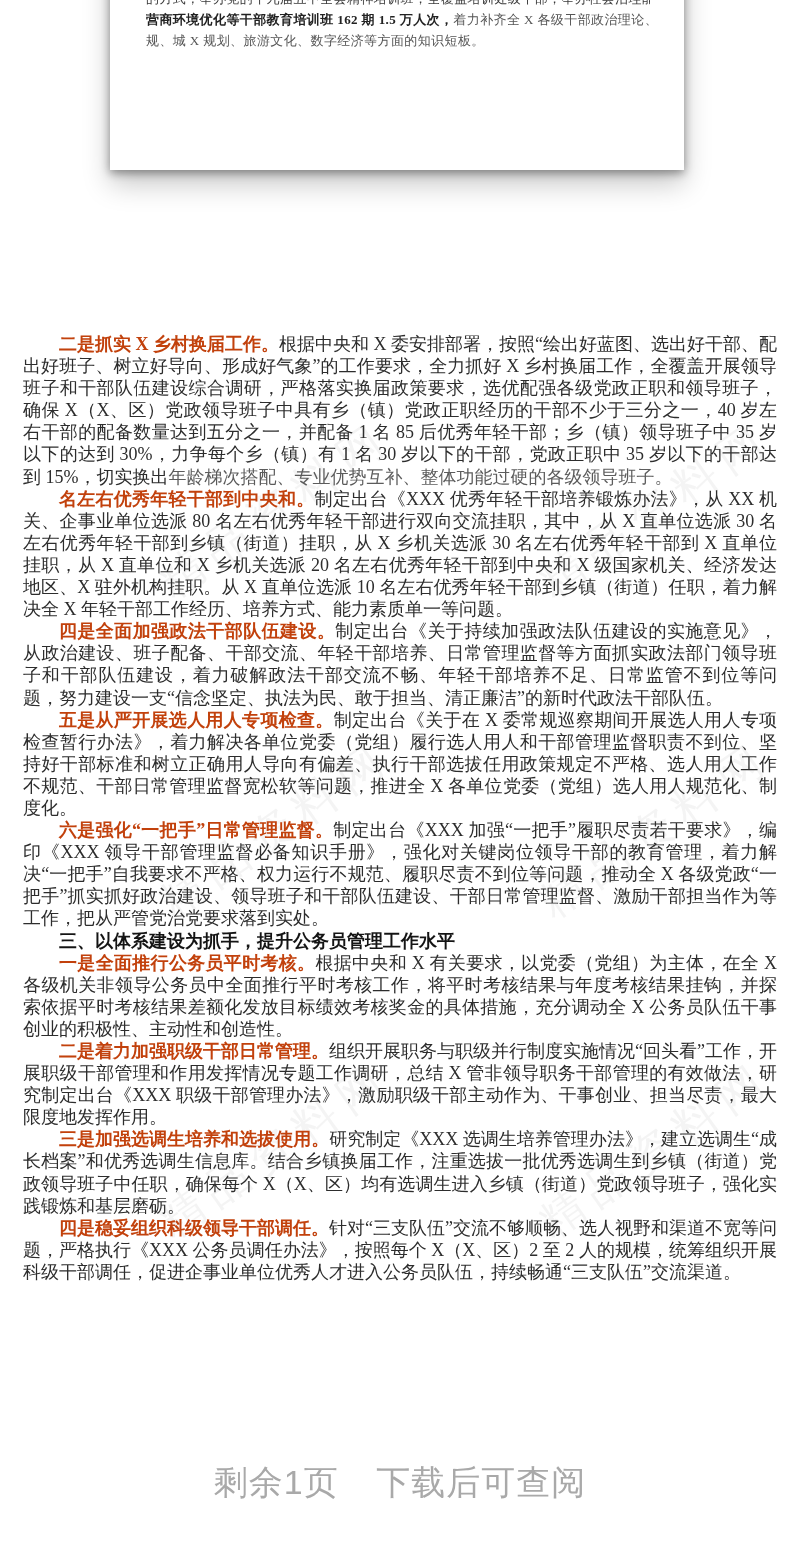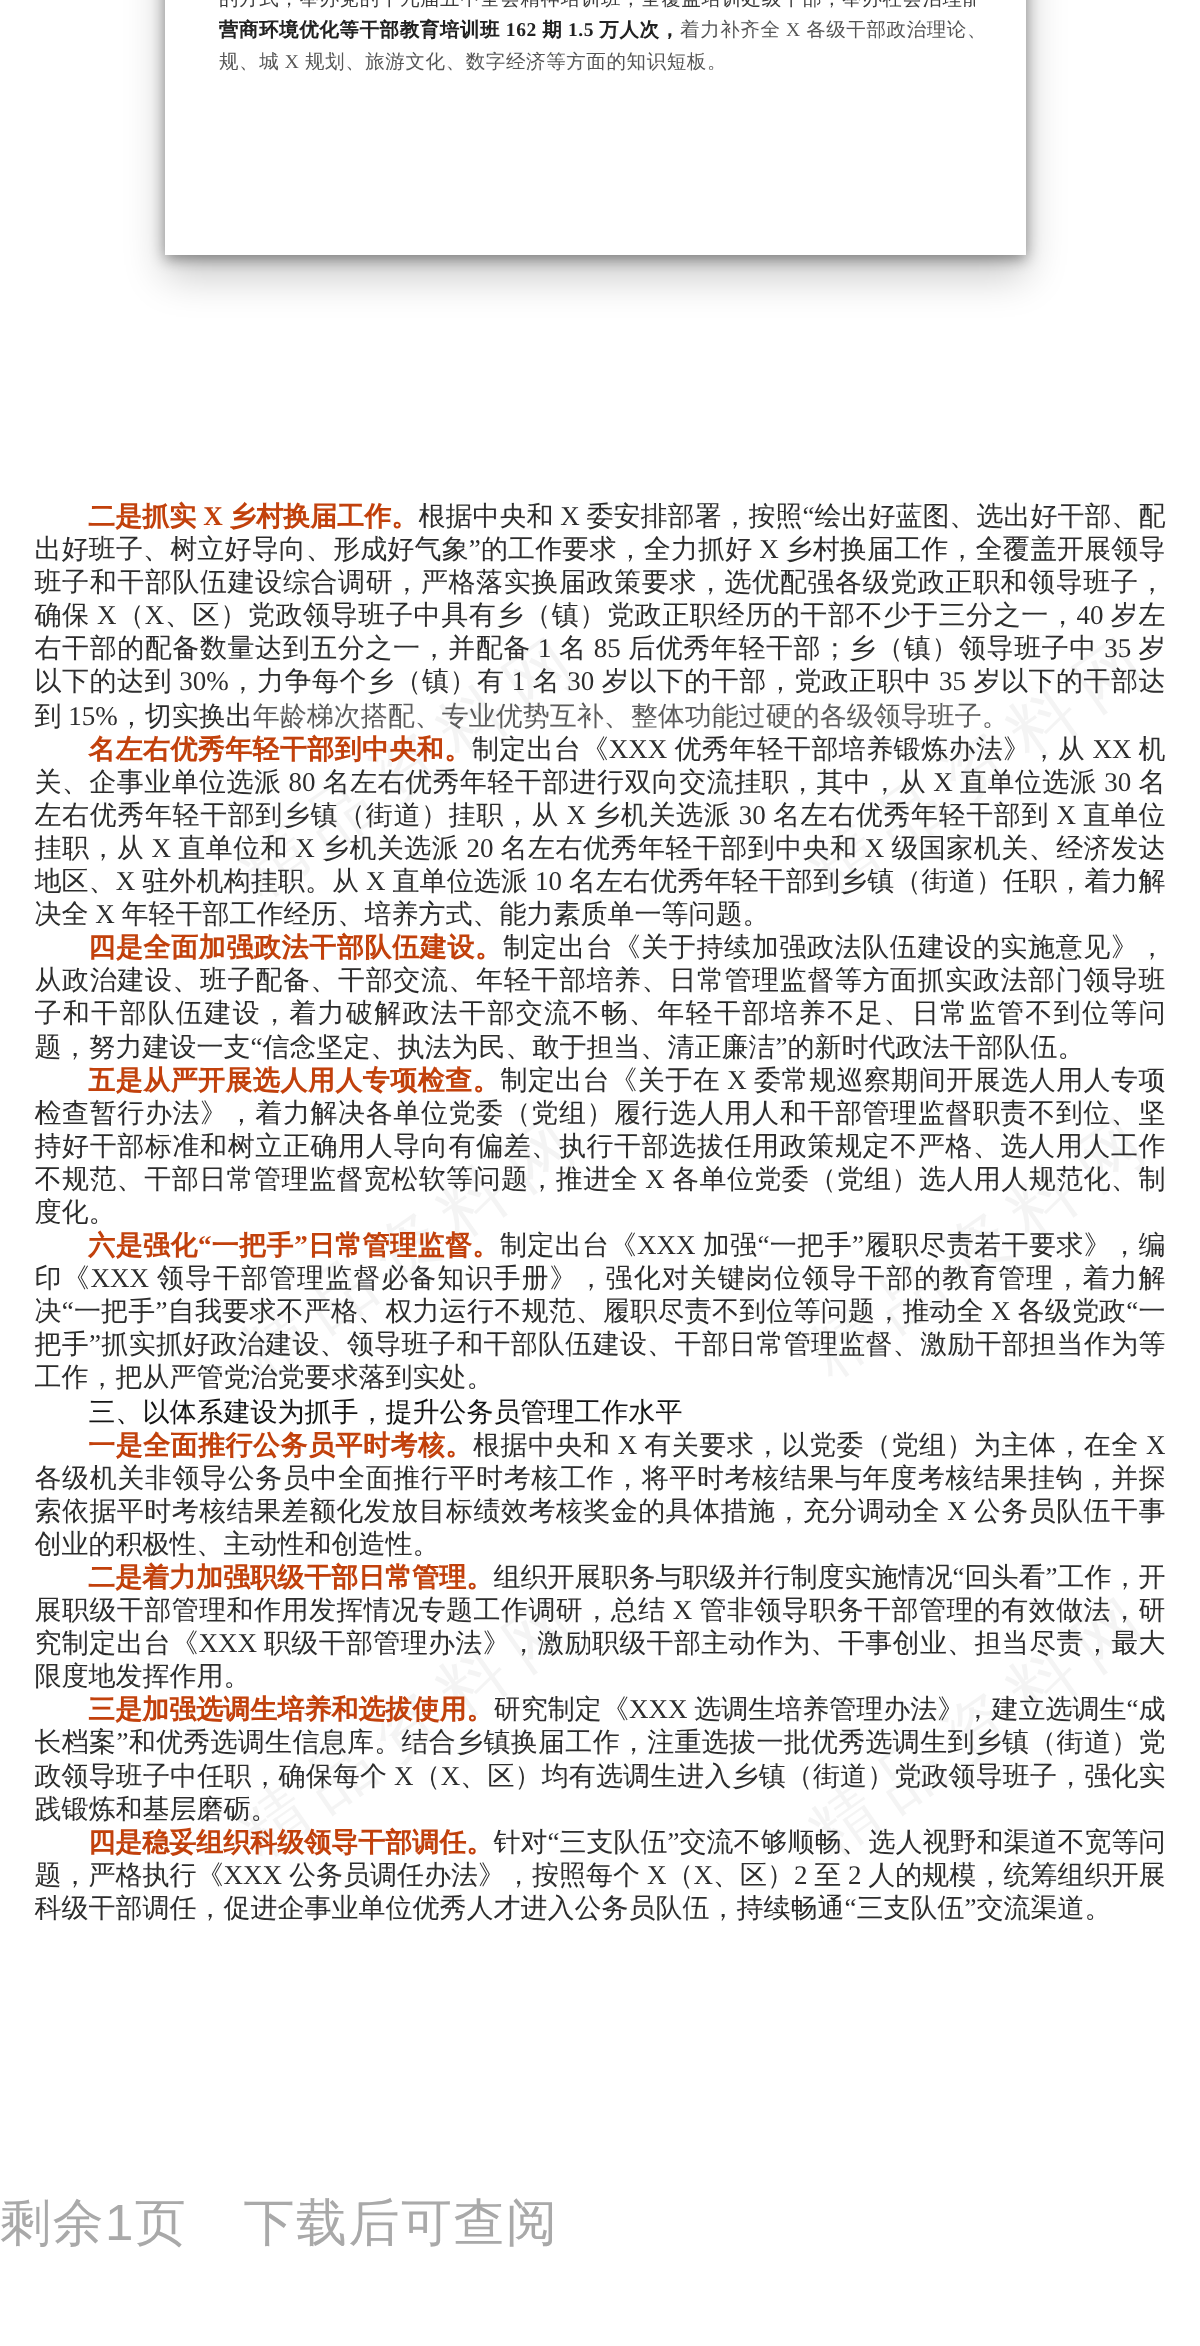--- a/index.html
+++ b/index.html
@@ -33,24 +33,24 @@
   
   .body-text{
     position:absolute;left:23px;top:333px;width:754px;
     font-size:18px;line-height:22.1px;color:#2d2d2d;
     text-align:justify;
   }
   .body-text p{margin:0;text-indent:2em;}
   .blead{font-weight:bold;color:#c2410c;}
   .bnormal{color:#2d2d2d;}
   .blight{color:#5c5c5c;}
-  .bheading{font-weight:normal;color:#141414;}
+  .bheading{font-weight:bold;color:#141414;}
   
   .footer{
-    position:absolute;left:0;top:1462px;width:800px;text-align:left;
+    position:absolute;left:0;top:1462px;width:800px;text-align:center;
     font-family:"Liberation Sans","DejaVu Sans",sans-serif;
     font-size:34px;line-height:40px;color:#a9a9a9;letter-spacing:1px;
   }
   .footer .hint{margin-left:1.1em;}
 </style>
 </head>
 <body>
 
 <div class="doc-page">
   <div class="doc-page-inner">

